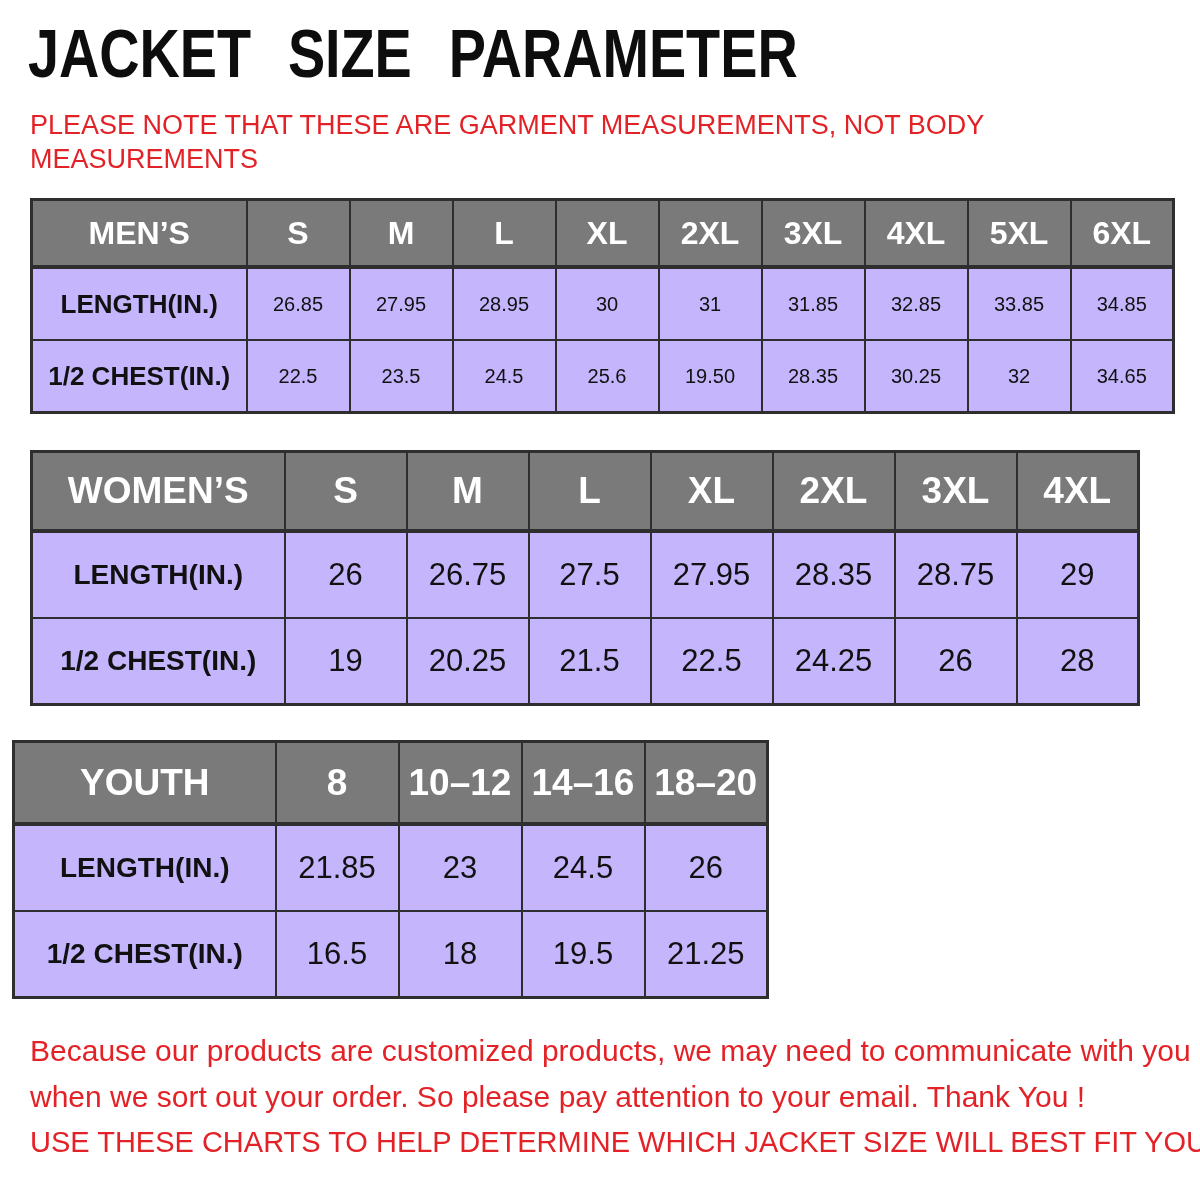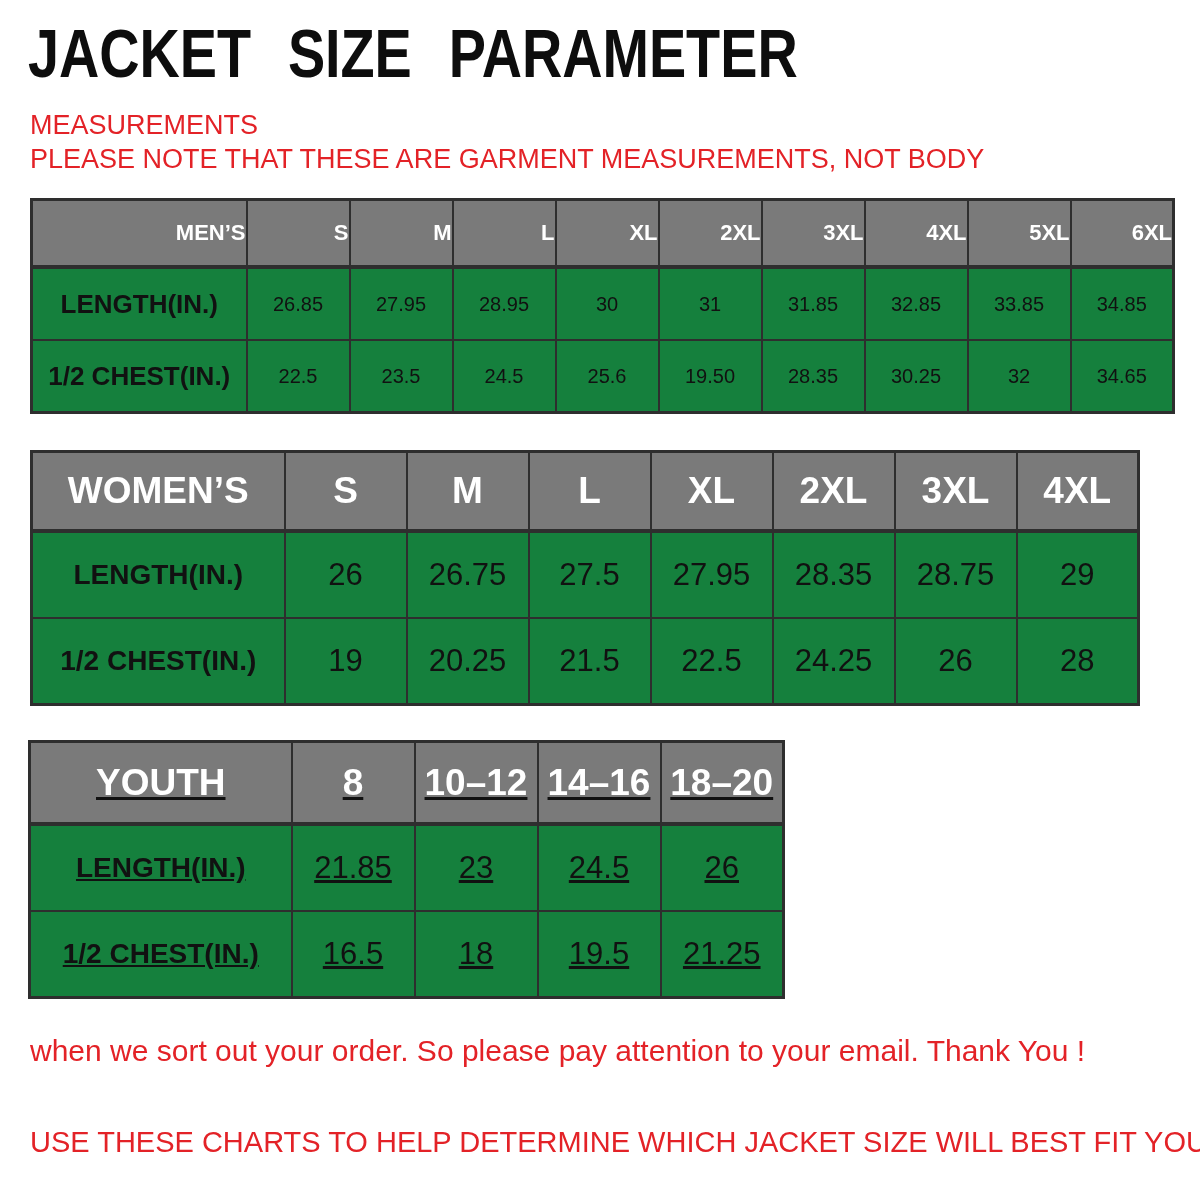--- a/index.html
+++ b/index.html
@@ -25,36 +25,36 @@
   }
   .tbl th, .tbl td {
     border: 2px solid var(--border, #2e2e2e);
     text-align: center; vertical-align: middle; padding: 0;
     overflow: hidden; white-space: nowrap;
   }
   .tbl thead th {
     background: var(--hdr, #7a7a7a); color: var(--hdrtext, #fff);
     font-weight: bold; border-bottom-width: 4px;
   }
-  .tbl tbody td { background: #15803d; color: var(--body, #111); font-weight: normal; }
+  .tbl tbody td { background: #c4b5fd; color: var(--body, #111); font-weight: normal; }
   .tbl tbody td.lbl { font-weight: bold; }
 
   .tbl-mens  { left: 30px; top: 198px; }
   .tbl-mens  col.c-label { width: 215px; } .tbl-mens col.c-size { width: 103px; }
-  .tbl-mens  thead th { height: 64px; font-size: 22px; text-align: right; }
+  .tbl-mens  thead th { height: 64px; font-size: 32px; }
   .tbl-mens  tbody td { height: 70px; font-size: 20px; }
   .tbl-mens  tbody td.lbl { font-size: 26px; }
 
   .tbl-womens { left: 30px; top: 450px; }
   .tbl-womens col.c-label { width: 253px; } .tbl-womens col.c-size { width: 122px; }
   .tbl-womens thead th { height: 76px; font-size: 37px; }
   .tbl-womens tbody td { height: 84px; font-size: 31px; }
   .tbl-womens tbody td.lbl { font-size: 28px; }
 
-  .tbl-youth { left: 28px; top: 740px; text-decoration: underline; }
+  .tbl-youth { left: 12px; top: 740px; }
   .tbl-youth col.c-label { width: 262px; } .tbl-youth col.c-size { width: 123px; }
   .tbl-youth thead th { height: 79px; font-size: 37px; }
   .tbl-youth tbody td { height: 84px; font-size: 31px; }
   .tbl-youth tbody td.lbl { font-size: 28px; }
 
   .footer-1 {
     position: absolute; left: 30px; top: 1028px;
     font-size: 30px; line-height: 46px; color: var(--accent, #e32227);
   }
   .footer-2 {
@@ -63,22 +63,22 @@
   }
 </style>
 </head>
 <body>
 
 <div class="page">
 
   <h1 class="title">JACKET SIZE PARAMETER</h1>
 
   <div class="note">
+    <div>PLEASE NOTE THAT THESE ARE GARMENT MEASUREMENTS, NOT BODY</div>
     <div>MEASUREMENTS</div>
-    <div>PLEASE NOTE THAT THESE ARE GARMENT MEASUREMENTS, NOT BODY</div>
   </div>
 
   <table class="tbl tbl-mens">
       <colgroup>
         <col class="c-label">
         <col class="c-size">
         <col class="c-size">
         <col class="c-size">
         <col class="c-size">
         <col class="c-size">
@@ -205,18 +205,19 @@
           <td class="lbl">1/2 CHEST(IN.)</td>
           <td>16.5</td>
           <td>18</td>
           <td>19.5</td>
           <td>21.25</td>
         </tr>
       </tbody>
     </table>
 
   <div class="footer-1">
+    <div>Because our products are customized products, we may need to communicate with you</div>
     <div>when we sort out your order. So please pay attention to your email. Thank You !</div>
   </div>
 
   <div class="footer-2">USE THESE CHARTS TO HELP DETERMINE WHICH JACKET SIZE WILL BEST FIT YOU.</div>
 
 </div>
 
 </body></html>

